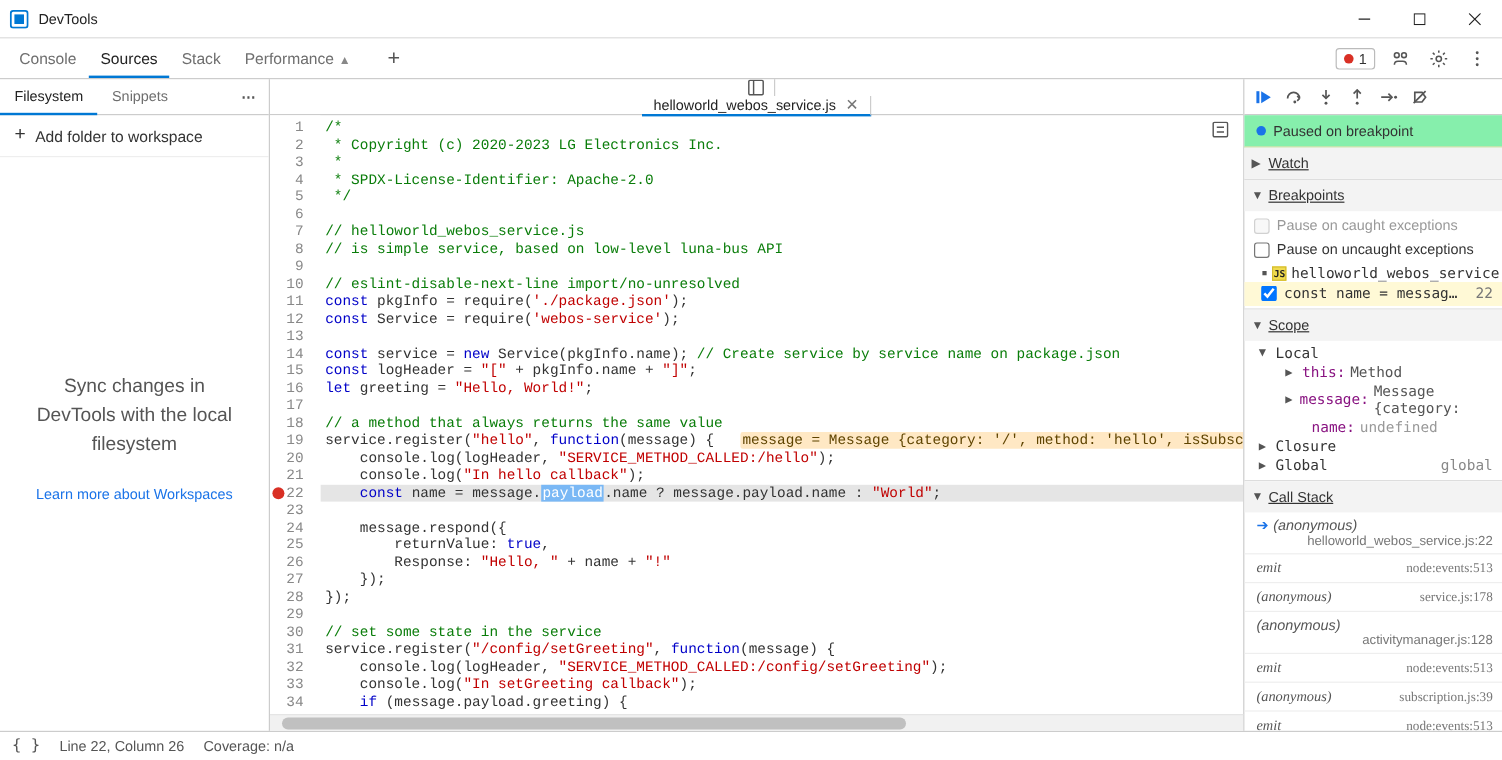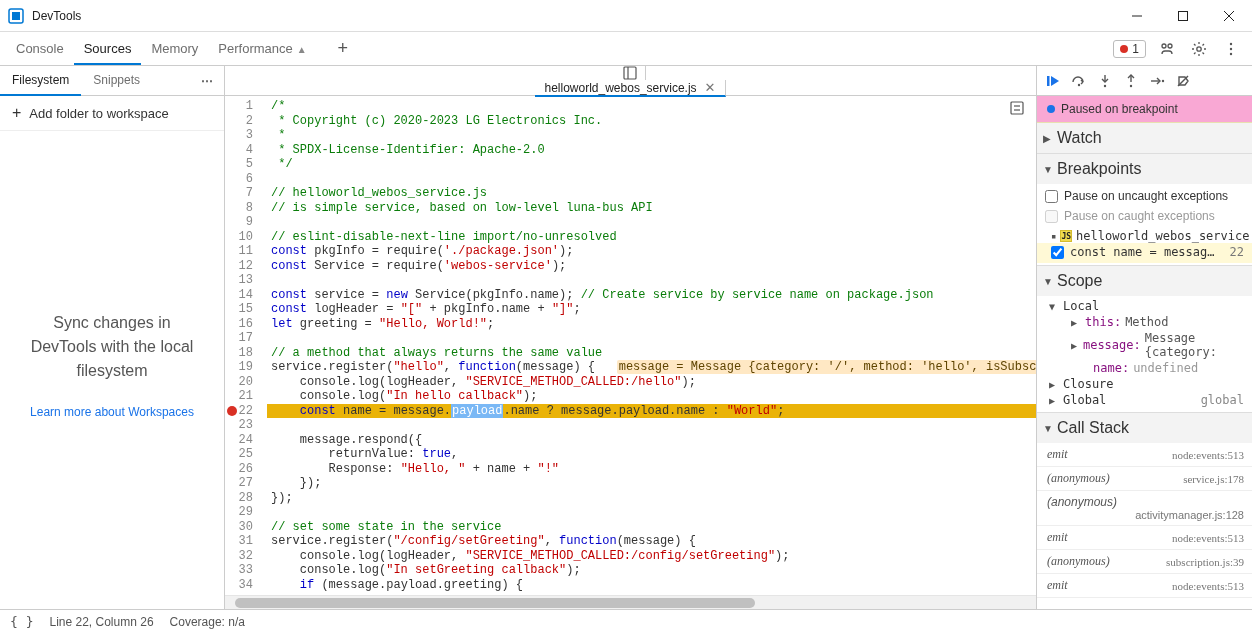--- a/index.html
+++ b/index.html
@@ -37,44 +37,44 @@
 .file-tab { display: flex; align-items: center; padding: 0 10px; height: 30px; border-right: 1px solid #ccc; border-bottom: 2px solid #0078d4; font-size: 12px; color: #222; gap: 8px; }
 .file-close { color: #777; font-size: 13px; }
 .ep-right-icons { margin-left: auto; display: flex; align-items: center; gap: 8px; padding-right: 8px; color: #555; }
 
 .code-area { flex: 1; display: flex; font-family: Consolas, "Courier New", monospace; font-size: 12px; line-height: 14.5px; overflow: hidden; position: relative; }
 .gutter { width: 42px; text-align: right; color: #888; padding-top: 3px; user-select: none; background: #fff; }
 .gutter div { padding-right: 14px; height: 14.5px; position: relative; }
 .bp-dot { position: absolute; left: 2px; top: 2px; width: 10px; height: 10px; border-radius: 50%; background: #d93025; }
 .code { flex: 1; padding-top: 3px; white-space: pre; overflow: hidden; }
 .code-line { height: 14.5px; padding-left: 4px; }
-.hl-exec { background: #eab308; }
+.hl-exec { background: #e5e5e5; }
 .hl-inline { background: #ffe8c4; border-radius: 2px; padding: 0 2px; color: #5f4400; }
 .hl-sel { background: #7ab8f5; color: #fff; padding: 0 1px; }
 .cm { color: #0a7d0a; } 
 .kw { color: #0000c8; }
 .str { color: #c00000; }
 .fn { color: #222; }
 
 .hscroll { height: 14px; background: #f1f1f1; border-top: 1px solid #e5e5e5; position: relative; }
 .hscroll-thumb { position: absolute; left: 10px; top: 2px; height: 10px; width: 520px; background: #c0c0c0; border-radius: 5px; }
 
 .statusbar { height: 24px; border-top: 1px solid #ccc; display: flex; align-items: center; padding: 0 10px; gap: 16px; font-size: 12px; color: #555; }
 .statusbar .brace { font-family: Consolas, monospace; font-size: 13px; }
 
 .dbg-panel { width: 216px; border-left: 1px solid #ccc; display: flex; flex-direction: column; font-size: 12px; }
 .dbg-controls { height: 30px; display: flex; align-items: center; gap: 2px; padding: 0 4px; border-bottom: 1px solid #ccc; }
 .dbg-ctrl { width: 24px; height: 24px; display: flex; align-items: center; justify-content: center; color: #555; }
 .dbg-ctrl.resume { color: #1a73e8; }
-.paused-bar { background: #f9a8d4; padding: 6px 10px; border-bottom: 1px solid #e8e0b0; display: flex; align-items: center; gap: 6px; font-size: 12px; color: #333; }
+.paused-bar { background: #86efac; padding: 6px 10px; border-bottom: 1px solid #e8e0b0; display: flex; align-items: center; gap: 6px; font-size: 12px; color: #333; }
 .paused-dot { width: 8px; height: 8px; border-radius: 50%; background: #1a73e8; }
 .dbg-section { border-bottom: 1px solid #ddd; }
 .dbg-head { display: flex; align-items: center; gap: 4px; padding: 6px 6px; background: #f3f3f3; cursor: pointer; }
 .dbg-head .tri { font-size: 10px; color: #555; width: 10px; }
-.dbg-head .name { font-size: 16px; color: #333; }
+.dbg-head .name { font-size: 12px; color: #333; text-decoration: underline; }
 .dbg-body { padding: 2px 0; }
 .bp-row { display: flex; align-items: center; gap: 6px; padding: 3px 8px; }
 .bp-row input[type=checkbox] { accent-color: #1a73e8; }
 .bp-row.dim { color: #999; }
 .bp-file { display: flex; align-items: center; gap: 4px; padding: 3px 8px 0 14px; font-family: Consolas, monospace; color: #333; }
 .bp-file .jsicon { width: 12px; height: 12px; background: #f0db4f; color: #222; font-size: 8px; font-weight: bold; display: inline-flex; align-items: center; justify-content: center; border: 1px solid #d4bc2e; }
 .bp-code { display: flex; align-items: center; gap: 6px; padding: 2px 8px 4px 14px; font-family: Consolas, monospace; background: #fff9d6; }
 .bp-code .ln { margin-left: auto; color: #777; }
 
 .scope-body { padding: 2px 0 4px 8px; font-family: Consolas, monospace; color: #333; }
@@ -123,21 +123,21 @@
           <line x1="10" y1="0" x2="0" y2="10" stroke="#222" stroke-width="1"></line>
         </svg>
     </div>
   </div>
 </div>
 
 <div class="tabbar">
   <div id="main-tabs" style="display: flex;">
       <div class="tab">Console</div>
       <div class="tab active">Sources</div>
-      <div class="tab">Memory</div>
+      <div class="tab">Stack</div>
       <div class="tab">Performance<span class="marker">▲</span></div>
     </div>
   <div class="tab-plus">+</div>
   <div class="tabbar-right">
     <div class="badge-rec">
       <span class="rec-dot"></span>
       <span>1</span>
     </div>
     <div class="ico-btn">
       <svg width="16" height="16" viewBox="0 0 16 16" fill="none" stroke="#555" stroke-width="1.3">
@@ -301,27 +301,27 @@
         <span class="name">Watch</span>
       </div>
     </div>
 
     <div class="dbg-section">
       <div class="dbg-head">
         <span class="tri">▼</span>
         <span class="name">Breakpoints</span>
       </div>
       <div class="dbg-body">
+        <label class="bp-row dim">
+          <input type="checkbox" disabled="" style="">
+            <span>Pause on caught exceptions</span>
+        </label>
         <label class="bp-row">
           <input type="checkbox" style="">
             <span>Pause on uncaught exceptions</span>
-        </label>
-        <label class="bp-row dim">
-          <input type="checkbox" disabled="" style="">
-            <span>Pause on caught exceptions</span>
         </label>
         <div class="bp-file">
           <span style="font-size:9px;color:#555">▪</span>
           <span class="jsicon">JS</span>
           <span>helloworld_webos_service....</span>
         </div>
         <div class="bp-code">
           <input type="checkbox" checked="" style="">
           <span>const name = messag…</span>
           <span class="ln">22</span>
@@ -364,20 +364,21 @@
         </div>
       </div>
     </div>
 
     <div class="dbg-section" style="border-bottom:none;flex:1;overflow:hidden">
       <div class="dbg-head">
         <span class="tri">▼</span>
         <span class="name">Call Stack</span>
       </div>
       <div class="stack-body" id="stack-body">
+          <div class="stack-row"><span class="arrow">➔</span><span class="fn">(anonymous)</span><span class="loc">helloworld_webos_service.js:22</span></div>
           <div class="stack-row compact">
             <span class="fn">emit</span>
             <span class="loc">node:events:513</span>
           </div>
           <div class="stack-row compact">
             <span class="fn">(anonymous)</span>
             <span class="loc">service.js:178</span>
           </div>
           <div class="stack-row"><span class="fn">(anonymous)</span><span class="loc">activitymanager.js:128</span></div>
           <div class="stack-row compact">

